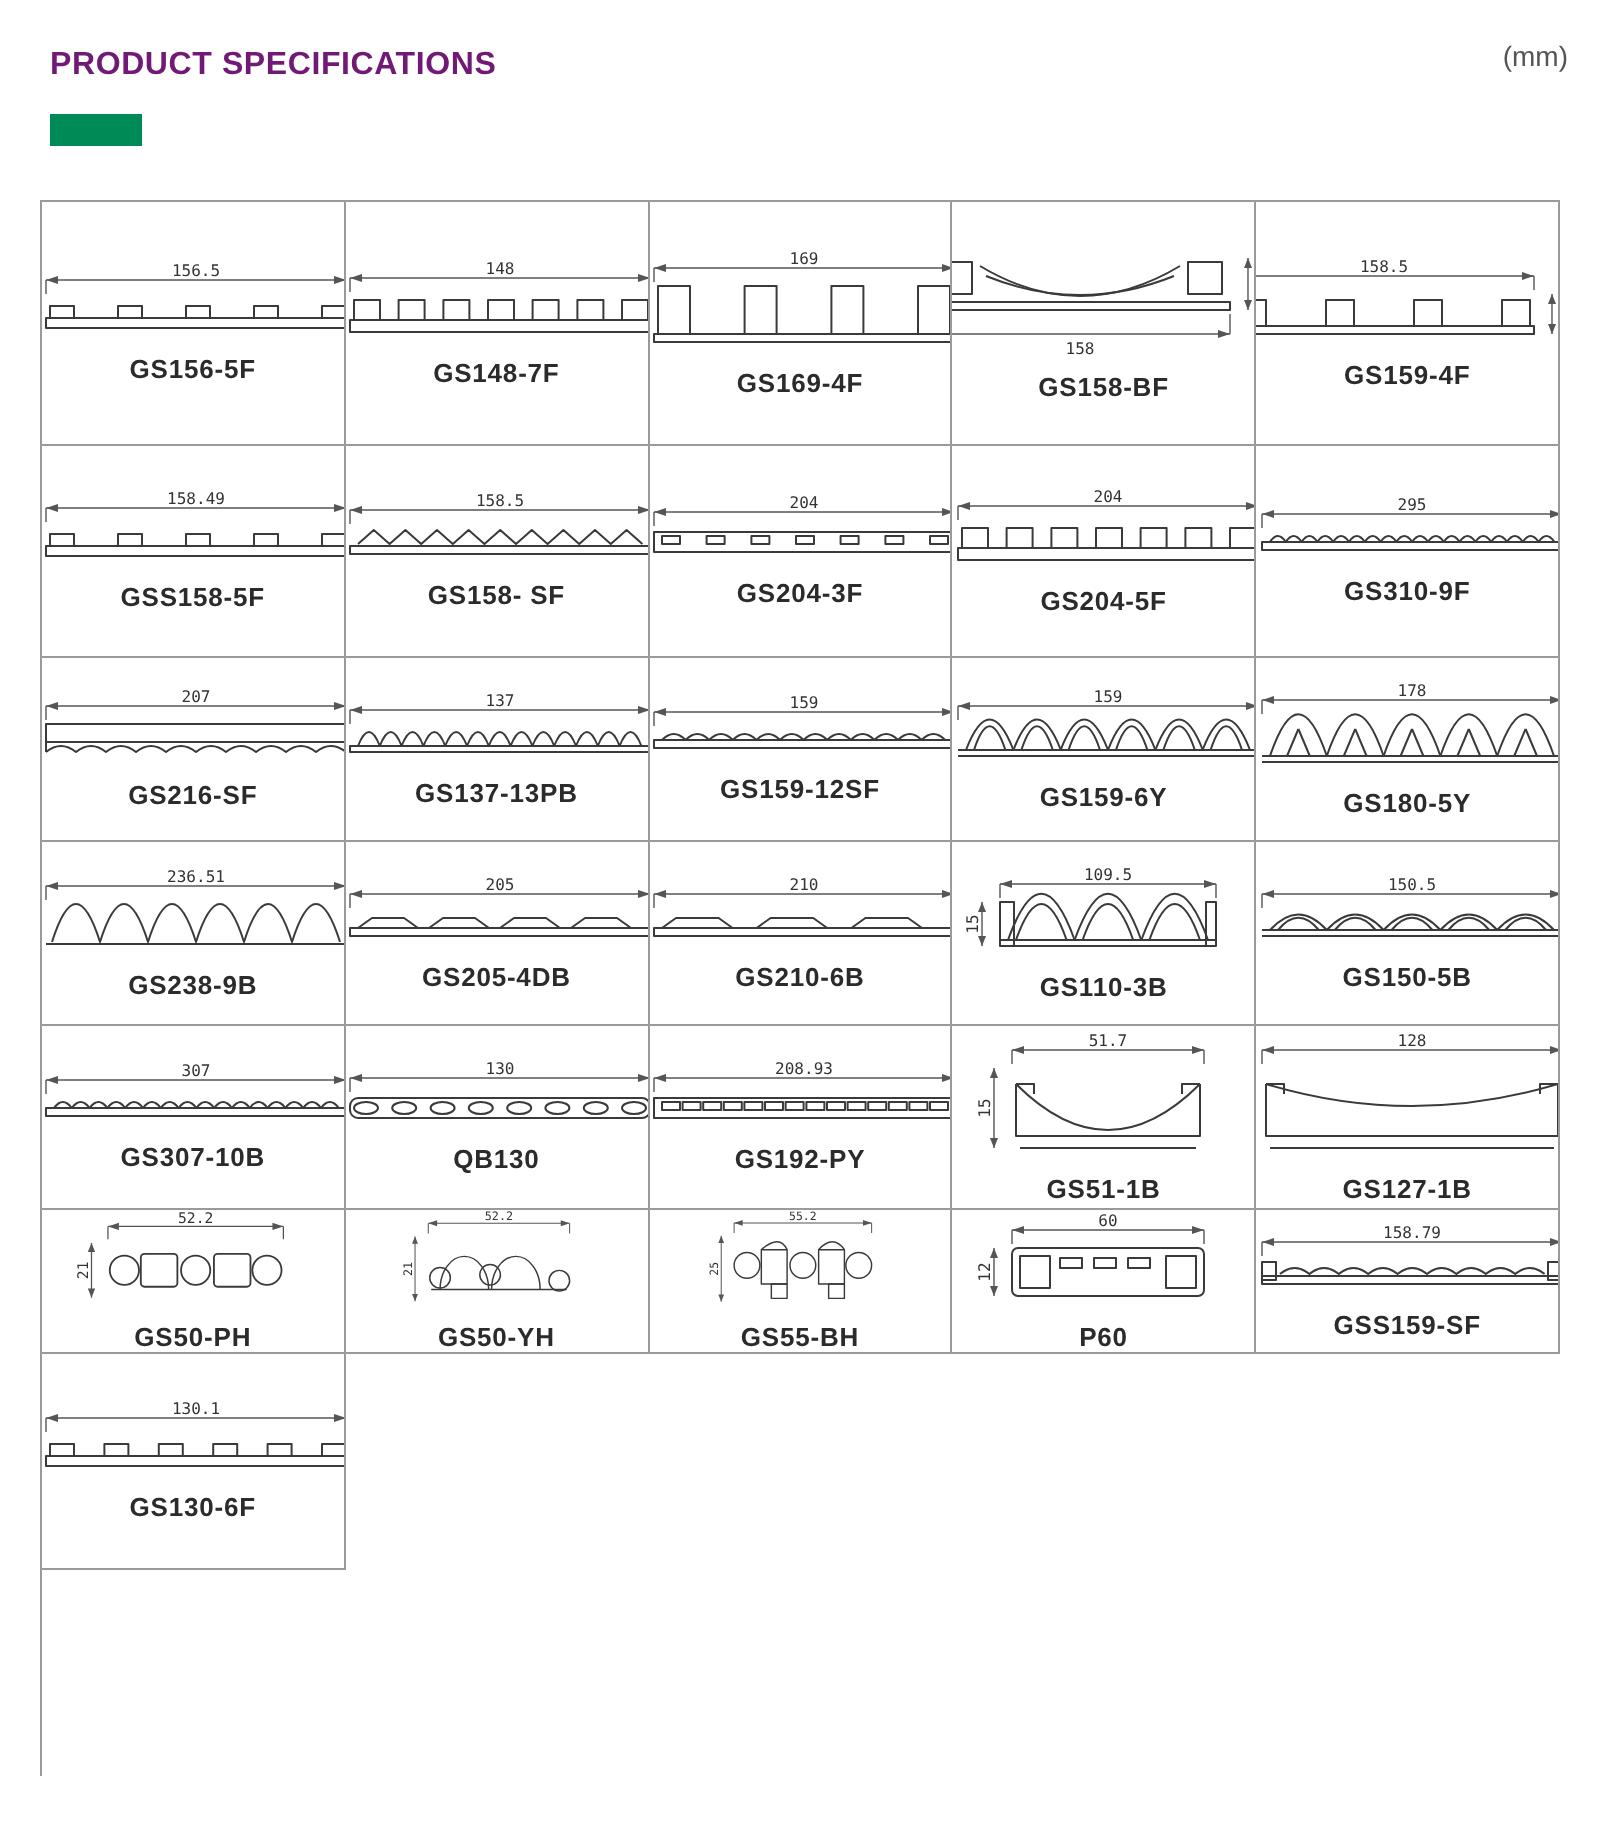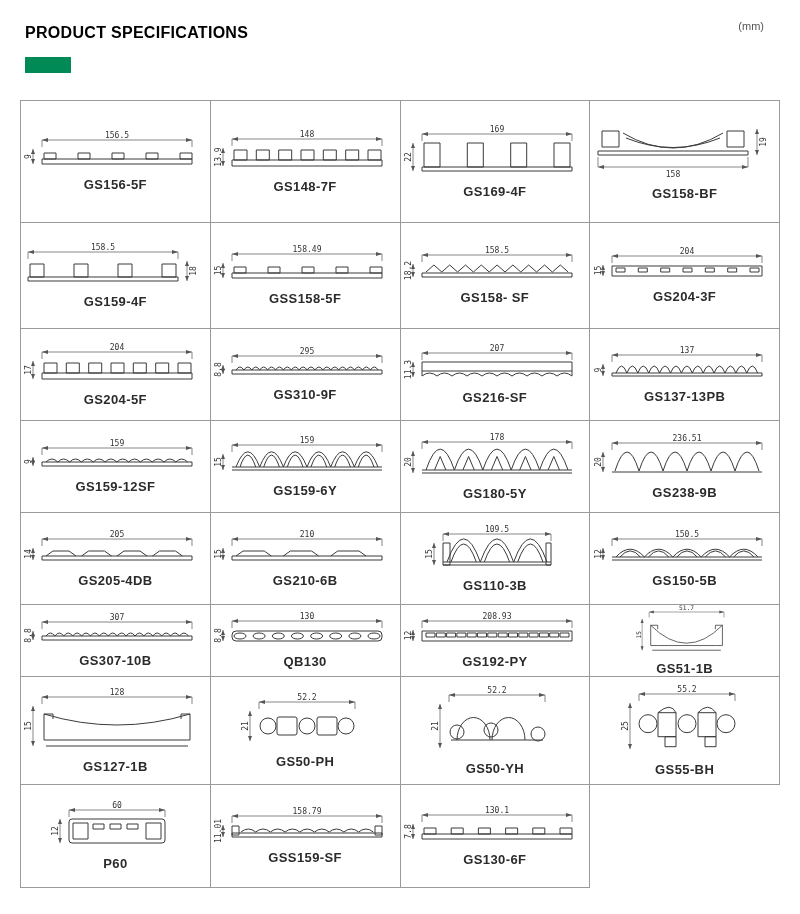--- a/index.html
+++ b/index.html
@@ -1,36 +1,36 @@
 <!DOCTYPE html>
 <html><head>
 <meta charset="utf-8">
 <style>
   html,body{margin:0;padding:0;background:#fff;}
   body{width:800px;height:914px;font-family:"Liberation Sans",sans-serif;position:relative;}
   .header{position:relative;padding:24px 25px 0 25px;}
   .title{margin:0;font-size:16px;font-weight:700;letter-spacing:.3px;color:#008a56;}
-  .unit{position:absolute;top:20px;right:36px;font-size:11px;color:#555;}
+  .unit{position:absolute;top:20px;right:16px;font-size:14px;color:#555;}
   .accent-block{width:46px;height:16px;margin-top:15px;}
   .grid{position:absolute;left:20px;top:100px;width:759px;display:grid;
-        grid-template-columns:repeat(4,1fr);
+        grid-template-columns:repeat(5,1fr);
         grid-template-rows:122px 106px 92px 92px 92px 72px 108px 103px;
         border-top:1px solid #9a9a9a;border-left:1px solid #9a9a9a;background:#fff;}
   .cell{border-right:1px solid #9a9a9a;border-bottom:1px solid #9a9a9a;
         display:flex;flex-direction:column;align-items:center;justify-content:center;overflow:hidden;}
   .code{font-size:13px;font-weight:700;color:#2b2b2b;letter-spacing:.4px;margin-top:3px;}
   .dim line{stroke:#555;stroke-width:.7;}
   .dim polygon{fill:#555;stroke:none;}
   .dim text{font-size:8px;fill:#333;font-family:"DejaVu Sans Mono",monospace;}
 </style>
 </head>
 <body>
 
 <div class="header">
-  <h1 class="title" style="color: #000000;">PRODUCT SPECIFICATIONS</h1>
+  <h1 class="title" style="color: #701a75;">PRODUCT SPECIFICATIONS</h1>
   <span class="unit">(mm)</span>
   <div class="accent-block" style="background: rgb(0, 138, 86);"></div>
 </div>
 
 <div class="grid" id="grid">
     <div class="cell">
       <svg width="194" height="43" viewBox="0 0 194 43">
         <g transform="translate(24,18)" fill="none" stroke="#3a3a3a" stroke-width="1" stroke-linejoin="round">
           <rect x="0" y="10" width="150" height="5"></rect>
           <rect x="2.0" y="4" width="12" height="6"></rect>

